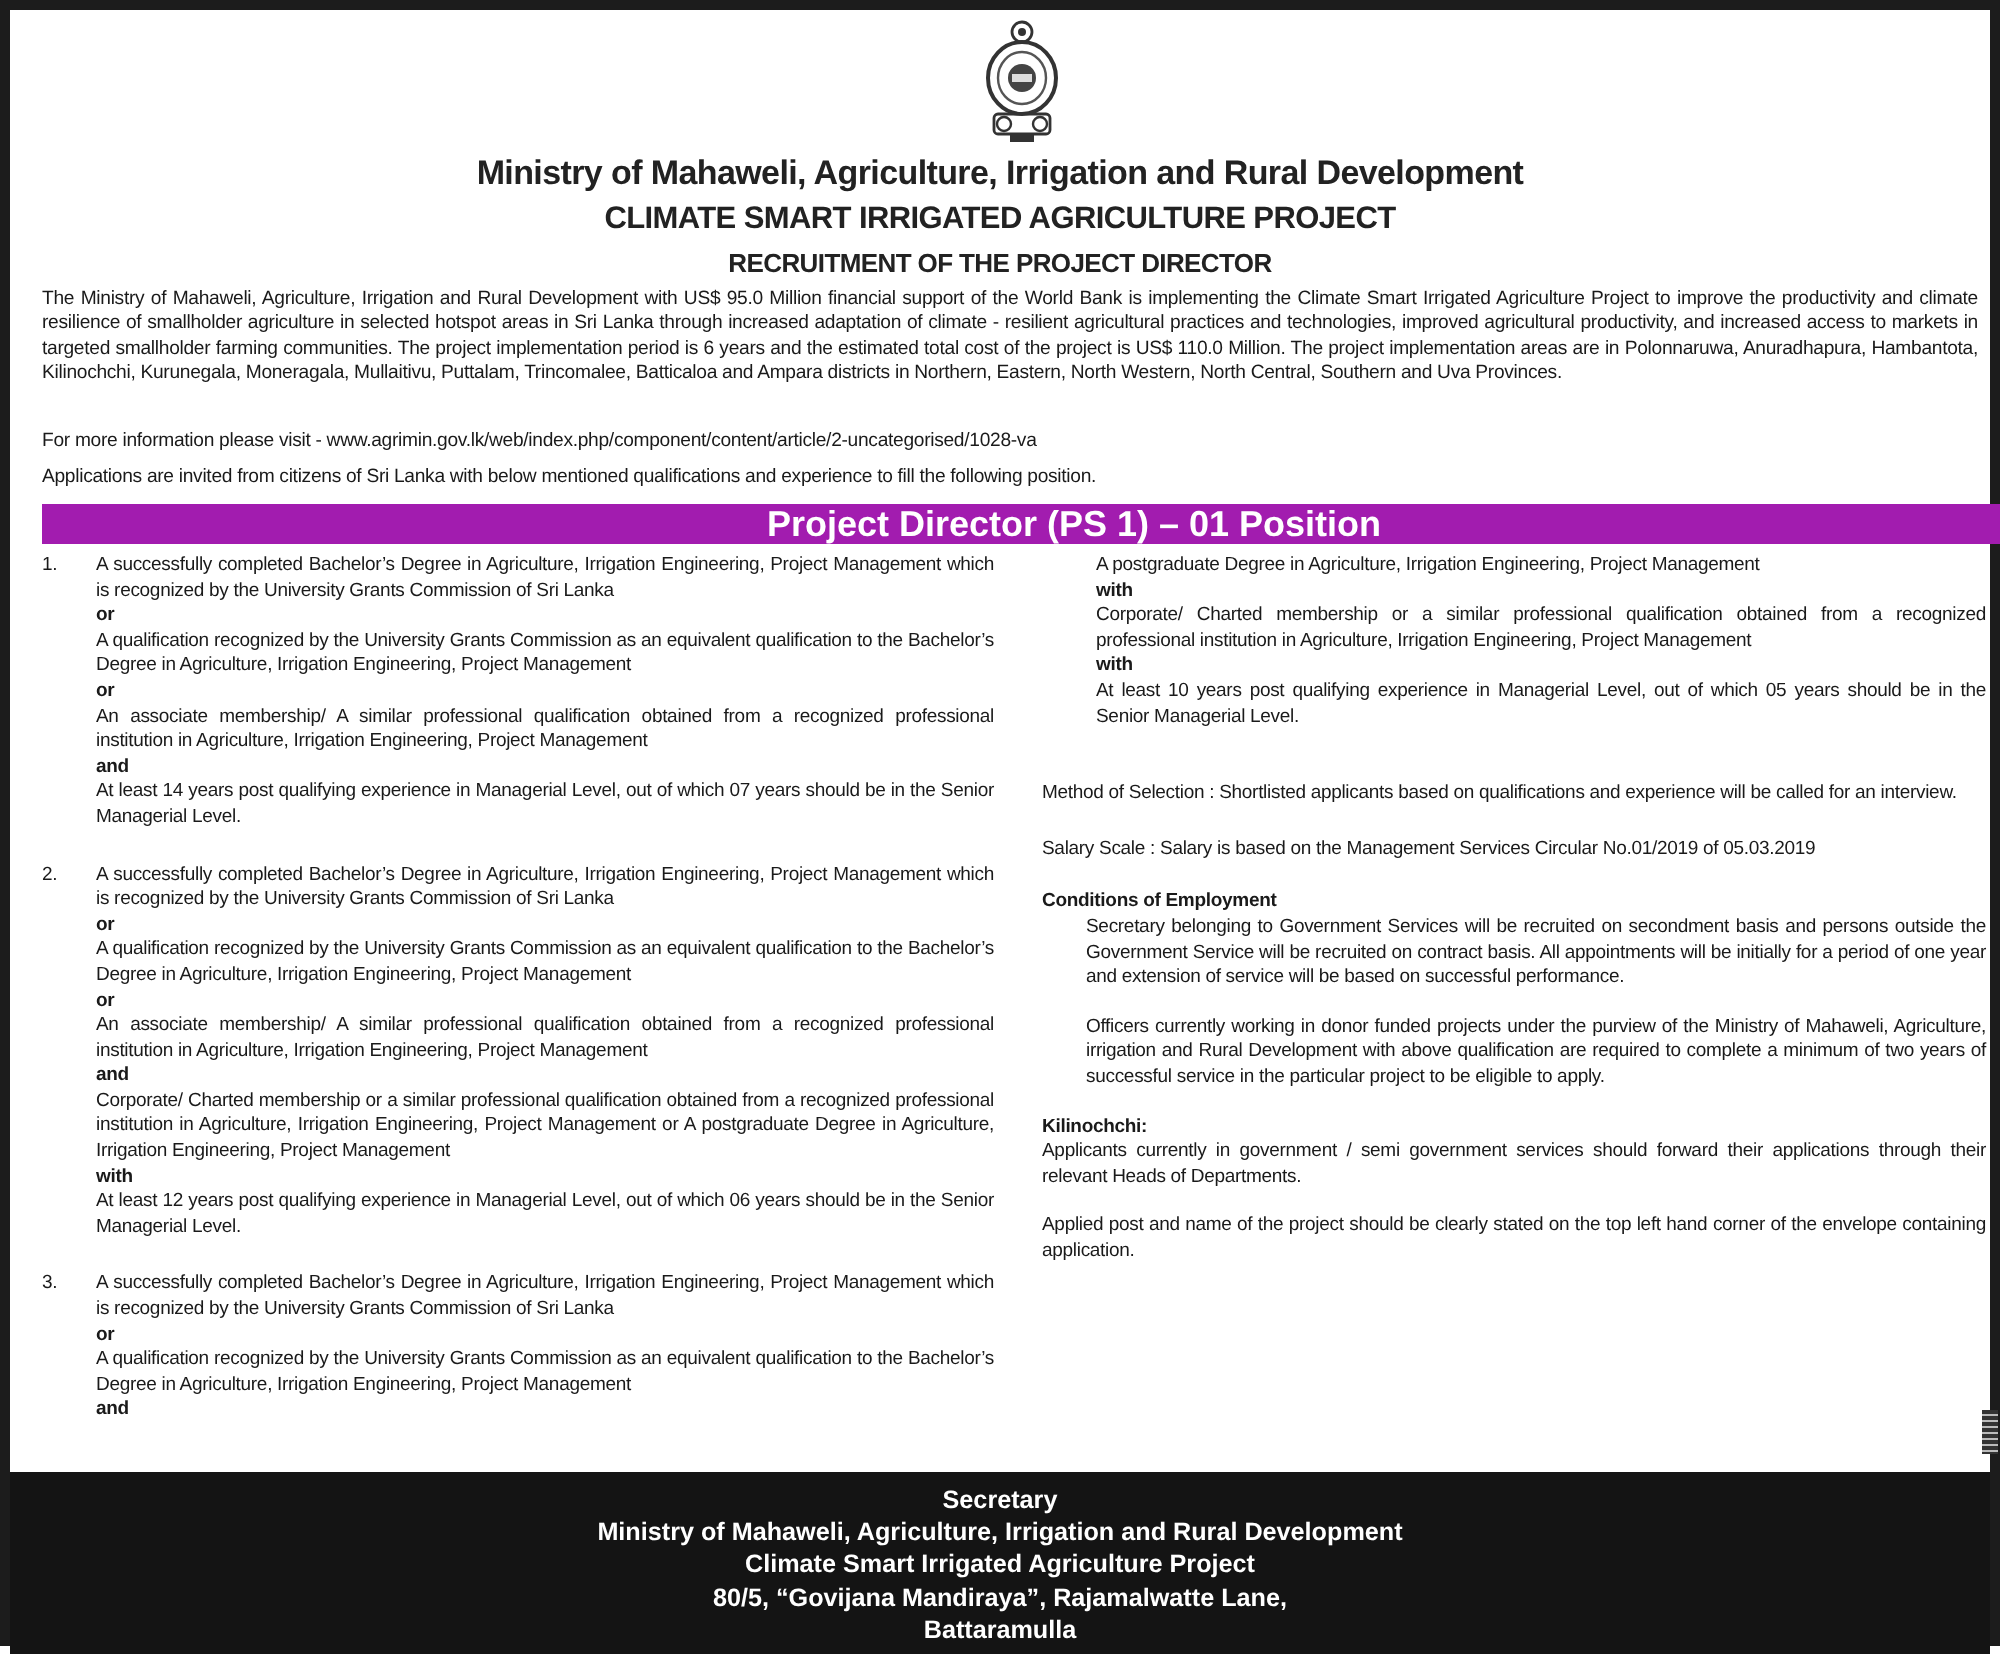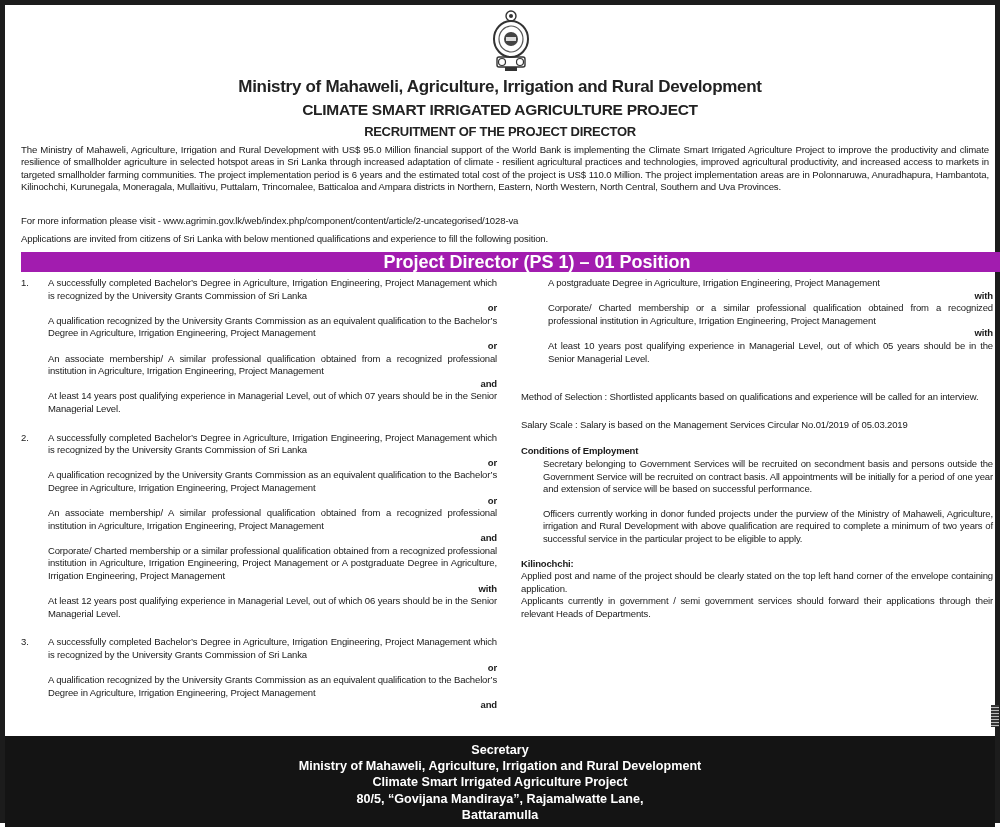--- a/index.html
+++ b/index.html
@@ -12,21 +12,21 @@
   .hdr.recruit { top: 119px; font-size: 13px; }
   .intro { position: absolute; left: 16px; top: 139px; width: 968px; font-size: 9.6px; line-height: 12.4px; text-align: justify; letter-spacing: -0.15px; }
   .line-small { position: absolute; left: 16px; font-size: 9.6px; letter-spacing: -0.15px; }
   .banner { position: absolute; left: 16px; top: 247px; width: 968px; height: 20px; background: #a21caf; color: #fff; text-align: center; font-weight: bold; font-size: 18px; line-height: 20px; padding-left: 32px; }
   .colL { position: absolute; left: 16px; top: 272px; width: 476px; font-size: 9.5px; line-height: 12.6px; letter-spacing: -0.15px; }
   .colR { position: absolute; left: 516px; top: 272px; width: 472px; font-size: 9.5px; line-height: 12.6px; letter-spacing: -0.15px; }
   .opt { display: flex; margin-bottom: 12px; }
   .opt .num { width: 27px; flex: none; }
   .opt .body { flex: 1; }
   .p { text-align: justify; }
-  .conj { text-align: right; font-weight: bold; }
+  .conj { text-align: left; font-weight: bold; }
   .indent { padding-left: 27px; }
   .sec { margin-top: 14px; text-align: justify; }
   .sec b { font-weight: normal; }
   .cond p { margin: 0 0 12px 22px; text-align: justify; }
   .qr { position: absolute; left: 986px; top: 700px; width: 8px; height: 22px; background: repeating-linear-gradient(180deg,#333 0 2px,#bbb 2px 3px); }
   .footer { position: absolute; left: 0; top: 731px; width: 990px; height: 96px; background: #141414; color: #fff; text-align: center; font-weight: bold; font-size: 12.6px; line-height: 16.2px; padding-top: 6px; box-sizing: border-box; }
 </style>
 </head>
 <body>
 
@@ -116,22 +116,22 @@
     </div>
 
     <div class="sec cond" style="margin-top:14px">
       <div style="font-weight:bold">Conditions of Employment</div>
       <p>Secretary belonging to Government Services will be recruited on secondment basis and persons outside the Government Service will be recruited on contract basis. All appointments will be initially for a period of one year and extension of service will be based on successful performance.</p>
       <p>Officers currently working in donor funded projects under the purview of the Ministry of Mahaweli, Agriculture, irrigation and Rural Development with above qualification are required to complete a minimum of two years of successful service in the particular project to be eligible to apply.</p>
     </div>
 
     <div class="sec" style="margin-top:2px">
       <div style="font-weight:bold">Kilinochchi:</div>
+      <div class="p" style="margin-bottom:12px">Applicants currently in government / semi government services should forward their applications through their relevant Heads of Departments.</div>
       <div class="p">Applied post and name of the project should be clearly stated on the top left hand corner of the envelope containing application.</div>
-      <div class="p" style="margin-bottom:12px">Applicants currently in government / semi government services should forward their applications through their relevant Heads of Departments.</div>
     </div>
   </div>
 
   <div class="qr"></div>
 
   <div class="footer">
     <div>Secretary</div>
     <div>Ministry of Mahaweli, Agriculture, Irrigation and Rural Development</div>
     <div>Climate Smart Irrigated Agriculture Project</div>
     <div>80/5, “Govijana Mandiraya”, Rajamalwatte Lane,</div>

